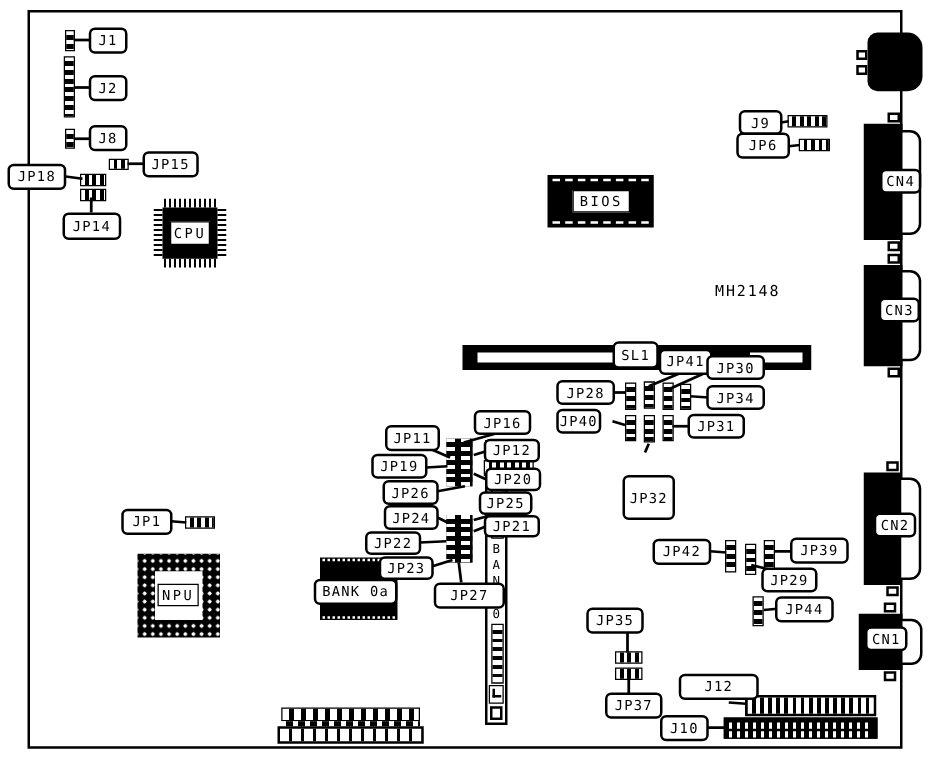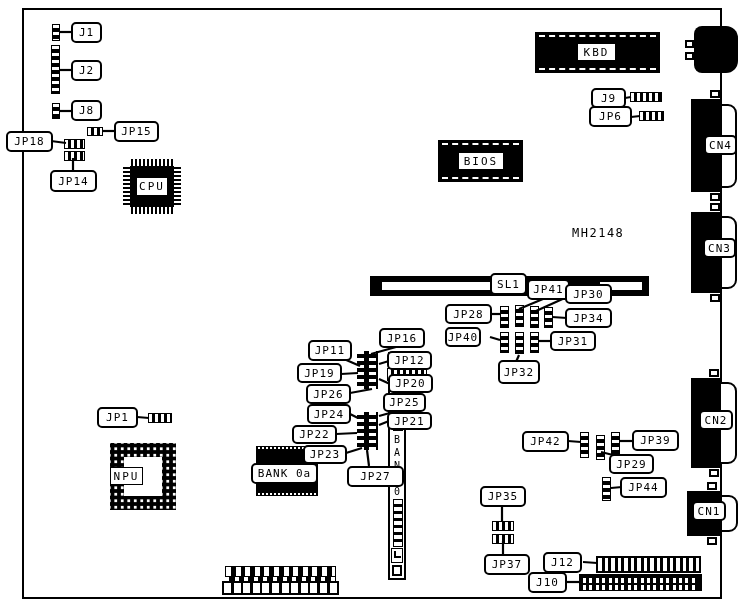--- a/index.html
+++ b/index.html
@@ -74,28 +74,23 @@
     <div class="pins-h" style="top:0"></div>
     <div class="pins-h" style="bottom:0"></div>
     <div class="pins-v" style="left:0"></div>
     <div class="pins-v" style="right:0"></div>
     <div class="a" style="left:7px;top:7px;right:7px;bottom:7px;background:#000"></div>
     <div class="chiplabel" style="left:13px;top:18px;width:32px;height:19px">CPU</div>
   </div>
 
   <div class="a npu" style="left:110px;top:443px;width:66px;height:67px">
     <div class="npu-center"></div>
-    <div class="chiplabel" style="left:0;top:24px;width:33px;height:18px">NPU</div>
-  </div>
-
-  <div class="a dip" style="left:535px;top:32px;width:125px;height:41px">
-    <div class="dipdash" style="top:3px"></div>
-    <div class="dipdash" style="bottom:3px"></div>
-    <div class="chiplabel" style="left:42px;top:11px;width:39px;height:18px">KBD</div>
-  </div>
+    <div class="chiplabel" style="left:16px;top:24px;width:33px;height:18px">NPU</div>
+  </div>
+
 
   <div class="a dip" style="left:438px;top:140px;width:85px;height:42px">
     <div class="dipdash" style="top:3px"></div>
     <div class="dipdash" style="bottom:3px"></div>
     <div class="chiplabel" style="left:20px;top:12px;width:46px;height:18px">BIOS</div>
   </div>
 
   <div class="a" style="left:694px;top:26px;width:44px;height:47px;background:#000;border-radius:8px 12px 12px 8px;z-index:10"></div>
   <div class="a tab" style="left:685px;top:40px;width:9px;height:8px"></div>
   <div class="a tab" style="left:685px;top:52px;width:9px;height:8px"></div>
@@ -231,36 +226,36 @@
   <div class="c" style="left:703px;top:238px;width:33px;height:20px">CN3</div>
   <div class="c" style="left:699px;top:410px;width:34px;height:20px">CN2</div>
   <div class="c" style="left:692px;top:501px;width:34px;height:20px">CN1</div>
   <div class="c" style="left:490px;top:273px;width:37px;height:22px">SL1</div>
   <div class="c" style="left:527px;top:279px;width:43px;height:21px">JP41</div>
   <div class="c" style="left:565px;top:284px;width:47px;height:20px">JP30</div>
   <div class="c" style="left:445px;top:304px;width:47px;height:20px">JP28</div>
   <div class="c" style="left:565px;top:308px;width:47px;height:20px">JP34</div>
   <div class="c" style="left:445px;top:327px;width:36px;height:20px">JP40</div>
   <div class="c" style="left:550px;top:331px;width:46px;height:20px">JP31</div>
-  <div class="c" style="left:498px;top:360px;width:42px;height:24px">JP32</div>
+  <div class="c" style="left:498px;top:380px;width:42px;height:36px">JP32</div>
   <div class="c" style="left:379px;top:328px;width:46px;height:20px">JP16</div>
   <div class="c" style="left:308px;top:340px;width:44px;height:21px">JP11</div>
   <div class="c" style="left:387px;top:351px;width:45px;height:19px">JP12</div>
   <div class="c" style="left:297px;top:363px;width:45px;height:20px">JP19</div>
   <div class="c" style="left:388px;top:374px;width:45px;height:19px">JP20</div>
   <div class="c" style="left:306px;top:384px;width:45px;height:20px">JP26</div>
   <div class="c" style="left:383px;top:393px;width:43px;height:19px">JP25</div>
   <div class="c" style="left:307px;top:404px;width:44px;height:20px">JP24</div>
   <div class="c" style="left:387px;top:412px;width:45px;height:18px">JP21</div>
   <div class="c" style="left:292px;top:425px;width:45px;height:19px">JP22</div>
   <div class="c" style="left:303px;top:445px;width:44px;height:19px">JP23</div>
   <div class="c" style="left:251px;top:463px;width:67px;height:21px">BANK 0a</div>
   <div class="c" style="left:347px;top:466px;width:57px;height:21px">JP27</div>
   <div class="c" style="left:522px;top:431px;width:47px;height:21px">JP42</div>
   <div class="c" style="left:632px;top:430px;width:47px;height:21px">JP39</div>
   <div class="c" style="left:609px;top:454px;width:45px;height:20px">JP29</div>
   <div class="c" style="left:620px;top:477px;width:47px;height:21px">JP44</div>
-  <div class="c" style="left:480px;top:486px;width:46px;height:21px">JP35</div>
+  <div class="c" style="left:469px;top:486px;width:46px;height:21px">JP35</div>
   <div class="c" style="left:484px;top:554px;width:46px;height:21px">JP37</div>
-  <div class="c" style="left:543px;top:552px;width:39px;height:21px">J12</div>
+  <div class="c" style="left:543px;top:539px;width:64px;height:21px">J12</div>
   <div class="c" style="left:528px;top:572px;width:39px;height:21px">J10</div>
 
 </div>
 
 </body></html>

